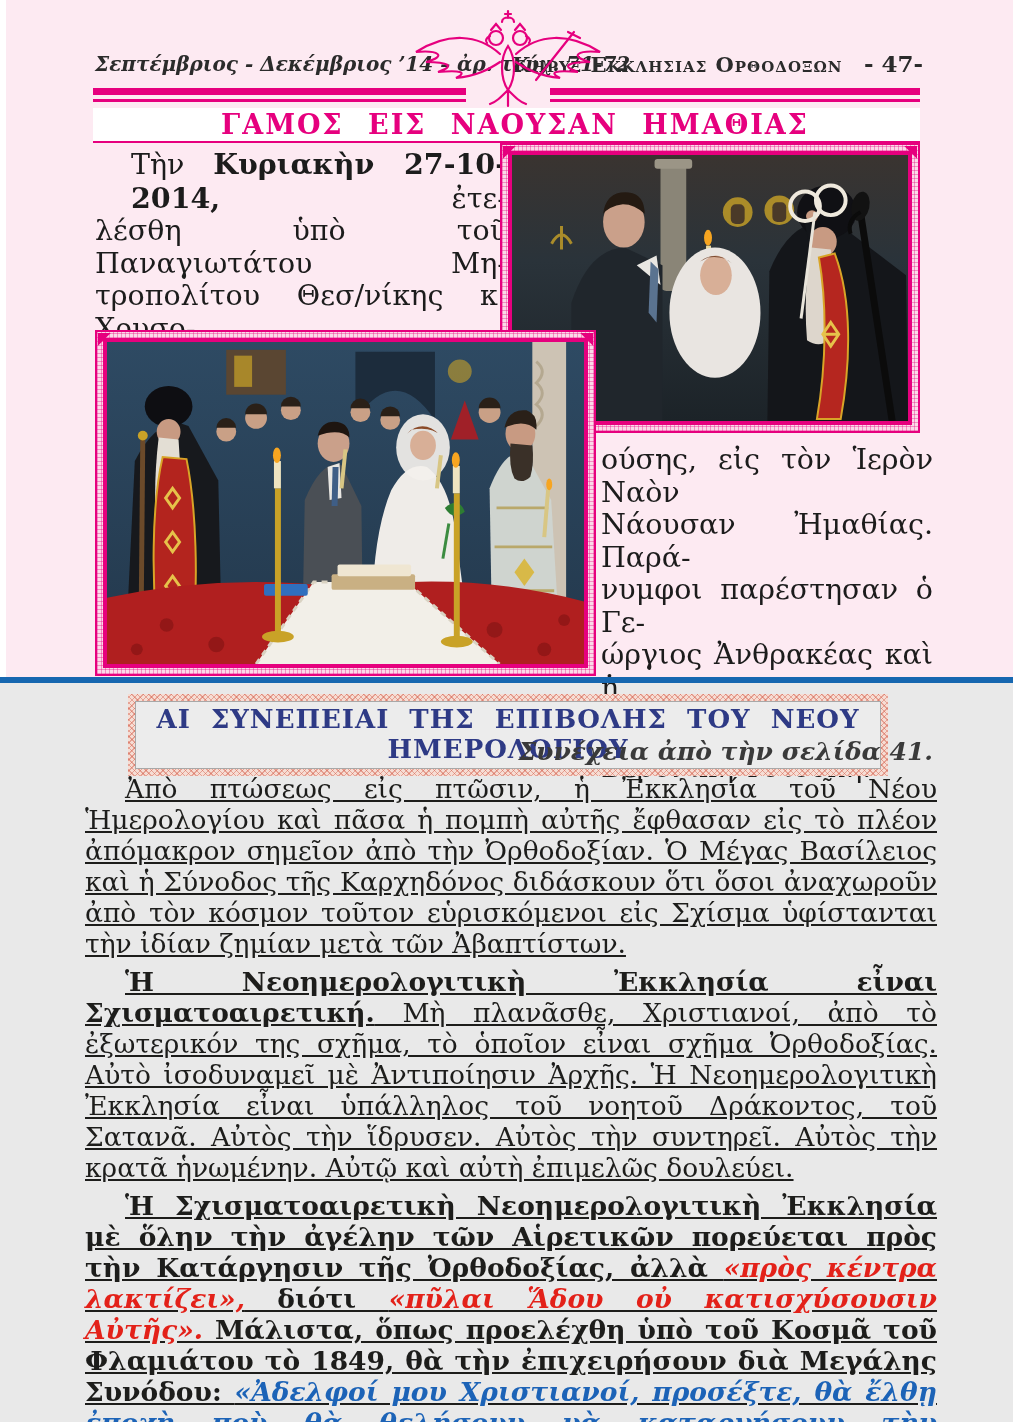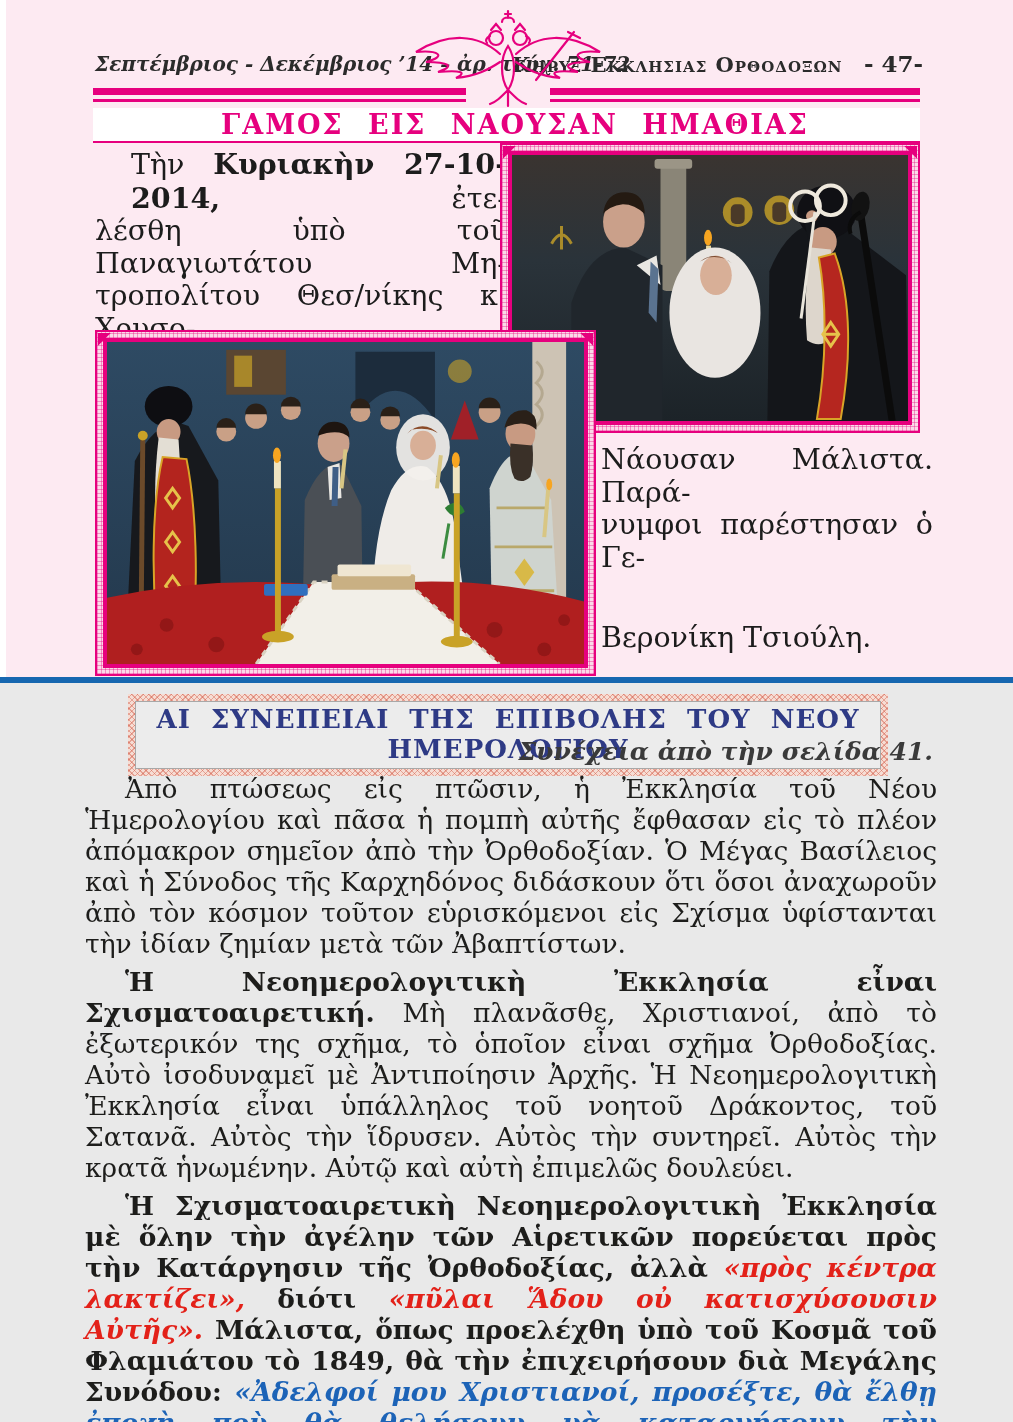--- a/index.html
+++ b/index.html
@@ -45,21 +45,21 @@
   .sec-box{left:128px;top:694px;width:760px;box-sizing:border-box;padding:7px;background:#f6ddd4;
       background-image:
         repeating-linear-gradient(45deg, rgba(210,90,70,.45) 0 1px, transparent 1px 4px),
         repeating-linear-gradient(-45deg, rgba(210,90,70,.45) 0 1px, transparent 1px 4px);
       z-index:6;}
   .sec-inner{background:#ececec;border:1px solid #a8a8a8;text-align:center;padding:2px 0 4px;}
   .sec-inner .t{color:#2e3a85;font-weight:700;font-size:26px;letter-spacing:1px;word-spacing:10px;}
   .continuation{right:80px;top:737px;font-weight:700;font-style:italic;font-size:25px;color:#3a3a3a;z-index:6;text-align:right;}
   
   .bodycol{left:85px;top:773px;width:852px;z-index:6;color:#1d1d1b;font-size:26.5px;line-height:31px;}
-  .bodycol p{margin:0 0 7px;text-align:justify;text-indent:40px;}
+  .bodycol p{margin:0 0 7px;text-align:justify;text-indent:40px;text-decoration:underline;}
   .p-heavy{font-weight:700;}
   .red{color:#e32119;font-weight:700;font-style:italic;}
   .blue{color:#1c63b7;font-weight:700;font-style:italic;}
 </style>
 </head>
 <body>
 
 <div class="abs lower-bg"></div>
 <div class="abs edge-strip"></div>
 
@@ -236,22 +236,24 @@
         <ellipse cx="171" cy="116" rx="4" ry="8" fill="#f7a520"></ellipse>
       <path d="M352,305 L352,155" stroke="#c9a227" stroke-width="6"></path>
       <ellipse cx="352" cy="307" rx="16" ry="6" fill="#c9a227"></ellipse>
       <rect x="348" y="127" width="7" height="28" fill="#efe4c0"></rect>
         <ellipse cx="351" cy="121" rx="4" ry="8" fill="#f7a520"></ellipse>
     </svg>
   </div>
 </div>
 
 <div class="abs caption">
-  <div class="jline">Νάουσαν Μάλιστα. Παρά-</div>
+  <div class="jline">ούσης, εἰς τὸν Ἱερὸν Ναὸν</div>
+  <div class="jline">Νάουσαν Ἠμαθίας. Παρά-</div>
   <div class="jline">νυμφοι παρέστησαν ὁ Γε-</div>
+  <div class="jline">ώργιος Ἀνθρακέας καὶ ἡ</div>
   <div class="noj">Βερονίκη Τσιούλη.</div>
 </div>
 
 <div class="abs divider"></div>
 
 <div class="abs sec-box">
   <div class="sec-inner">
     <span class="t">ΑΙ  ΣΥΝΕΠΕΙΑΙ  ΤΗΣ  ΕΠΙΒΟΛΗΣ  ΤΟΥ  ΝΕΟΥ  ΗΜΕΡΟΛΟΓΙΟΥ</span>
   </div>
 </div>

